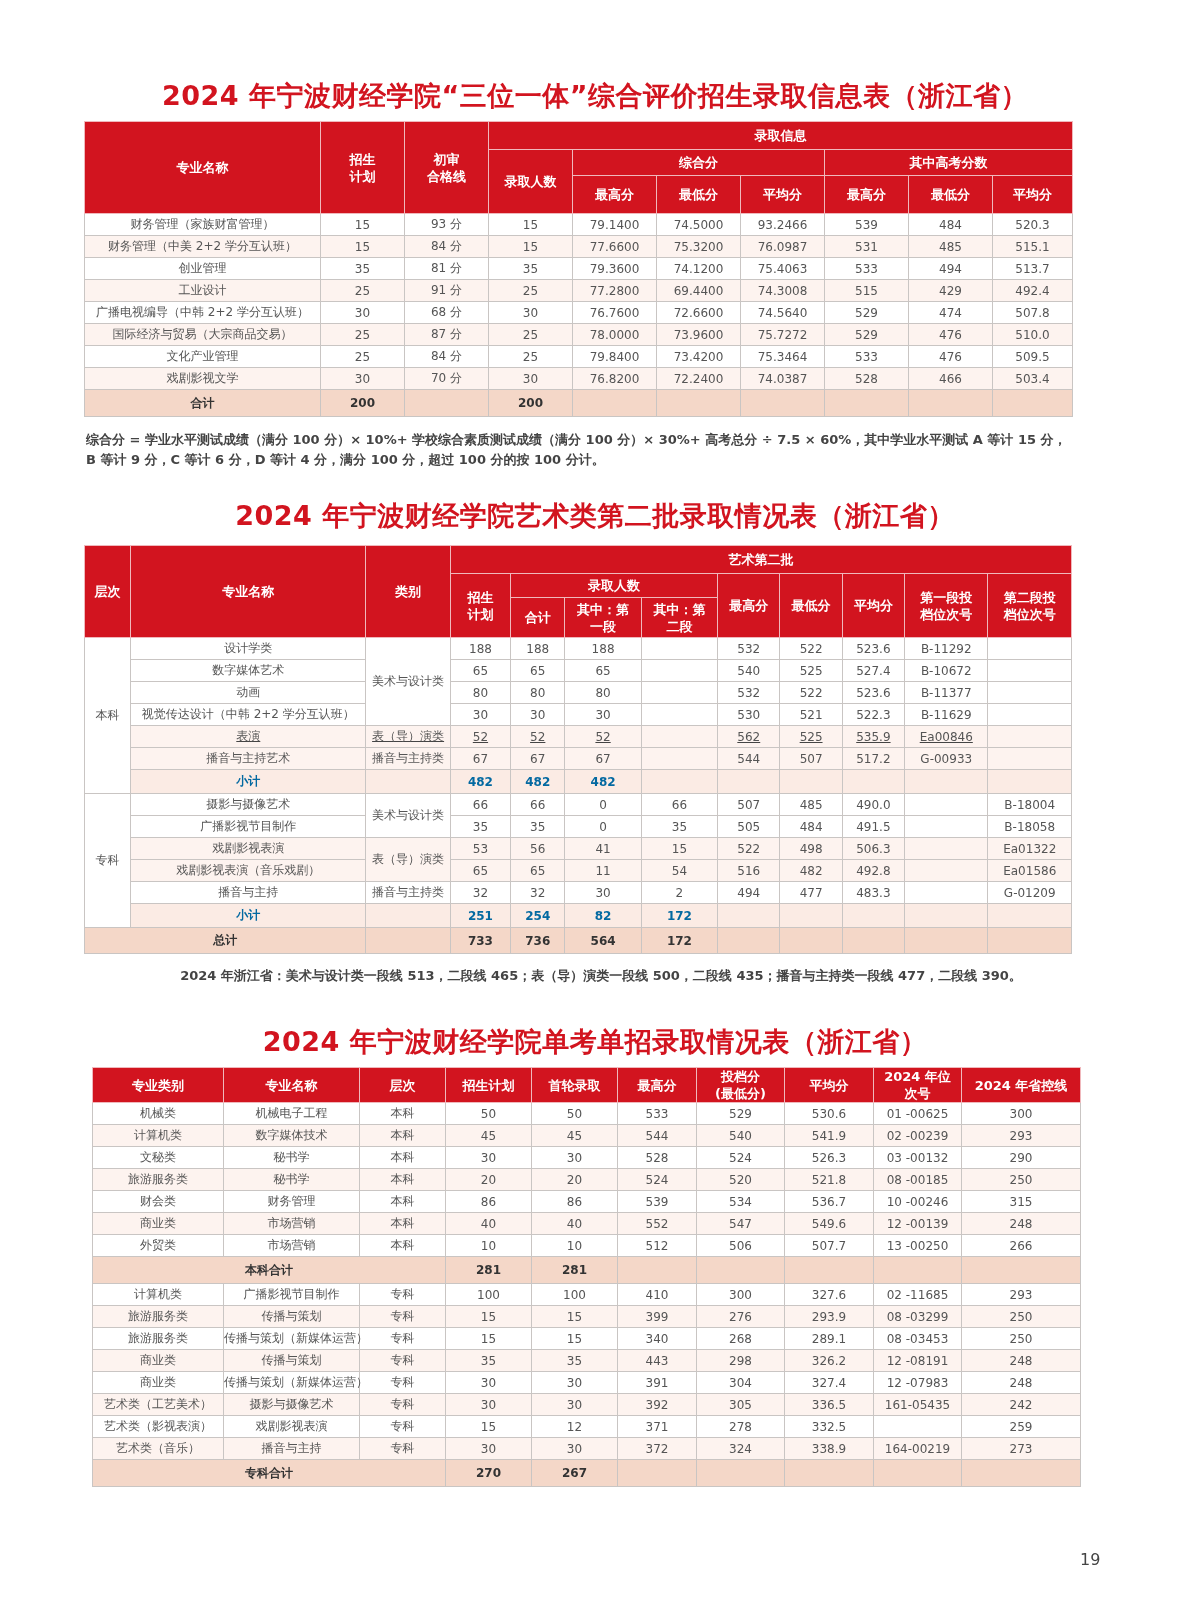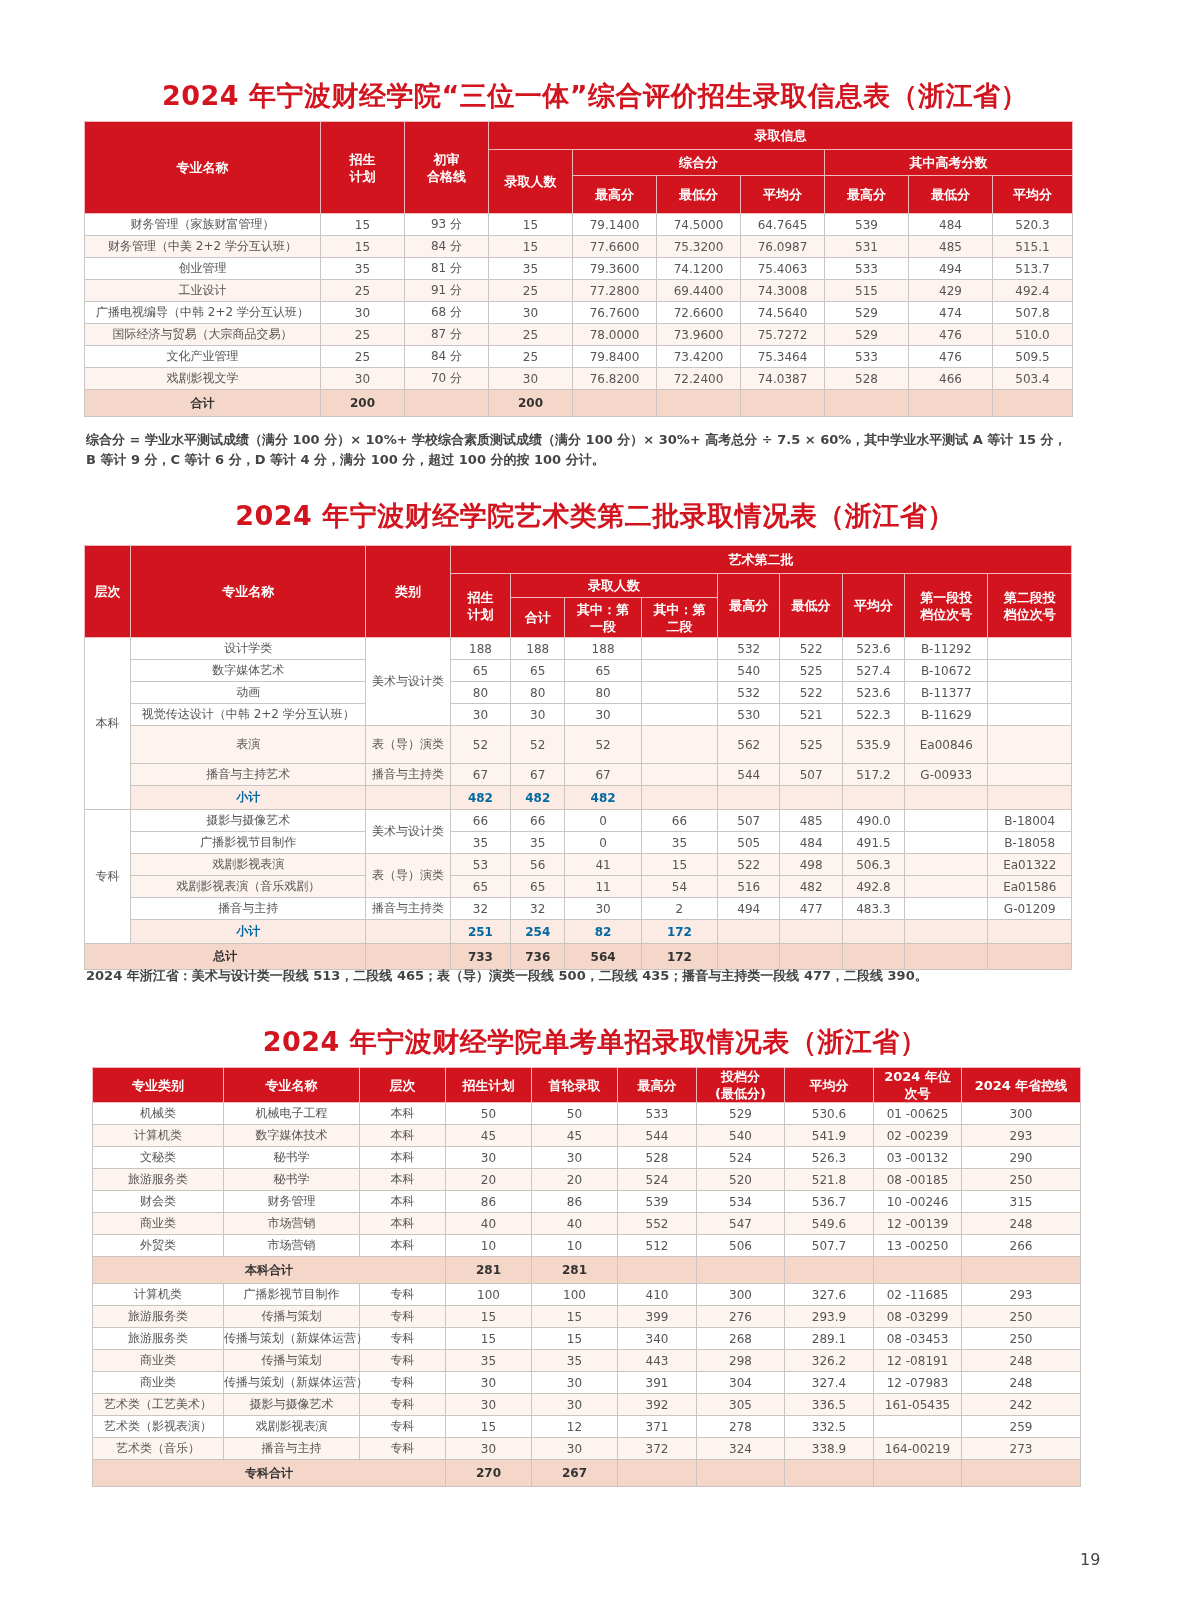--- a/index.html
+++ b/index.html
@@ -56,21 +56,21 @@
     </tr>
   </thead>
   <tbody id="t1-body">
       <tr class="odd" style="height: 22px;">
         <td>财务管理（家族财富管理）</td>
         <td>15</td>
         <td>93 分</td>
         <td>15</td>
         <td>79.1400</td>
         <td>74.5000</td>
-        <td>64.7645</td>
+        <td>93.2466</td>
         <td>539</td>
         <td>484</td>
         <td>520.3</td>
       </tr>
       <tr class="even" style="height: 22px; margin-left: 37px;">
         <td>财务管理（中美 2+2 学分互认班）</td>
         <td>15</td>
         <td>84 分</td>
         <td>15</td>
         <td>77.6600</td>
@@ -255,21 +255,21 @@
         <td>30</td>
         <td>30</td>
         <td>30</td>
         <td></td>
         <td>530</td>
         <td>521</td>
         <td>522.3</td>
         <td>B-11629</td>
         <td></td>
       </tr>
-      <tr class="even" style="height: 38px;">
+      <tr class="even" style="height: 22px; text-decoration: underline;">
         <td>表演</td>
         <td>表（导）演类</td>
         <td>52</td>
         <td>52</td>
         <td>52</td>
         <td></td>
         <td>562</td>
         <td>525</td>
         <td>535.9</td>
         <td>Ea00846</td>
@@ -387,21 +387,21 @@
         <td>172</td>
         <td></td>
         <td></td>
         <td></td>
         <td></td>
         <td></td>
       </tr>
     </tbody>
 </table>
 
-<div class="note" style="top:966px;">2024 年浙江省：美术与设计类一段线 513，二段线 465；表（导）演类一段线 500，二段线 435；播音与主持类一段线 477，二段线 390。</div>
+<div class="note" style="top:966px;text-align:center;">2024 年浙江省：美术与设计类一段线 513，二段线 465；表（导）演类一段线 500，二段线 435；播音与主持类一段线 477，二段线 390。</div>
 
 <div class="title" style="top:1024px;">2024 年宁波财经学院单考单招录取情况表（浙江省）</div>
 
 <table style="left:92px; top:1067px; width:988px;">
   <colgroup>
     <col style="width:131px">
       <col style="width:136px">
       <col style="width:86px">
       <col style="width:86px">
     <col style="width:86px">

